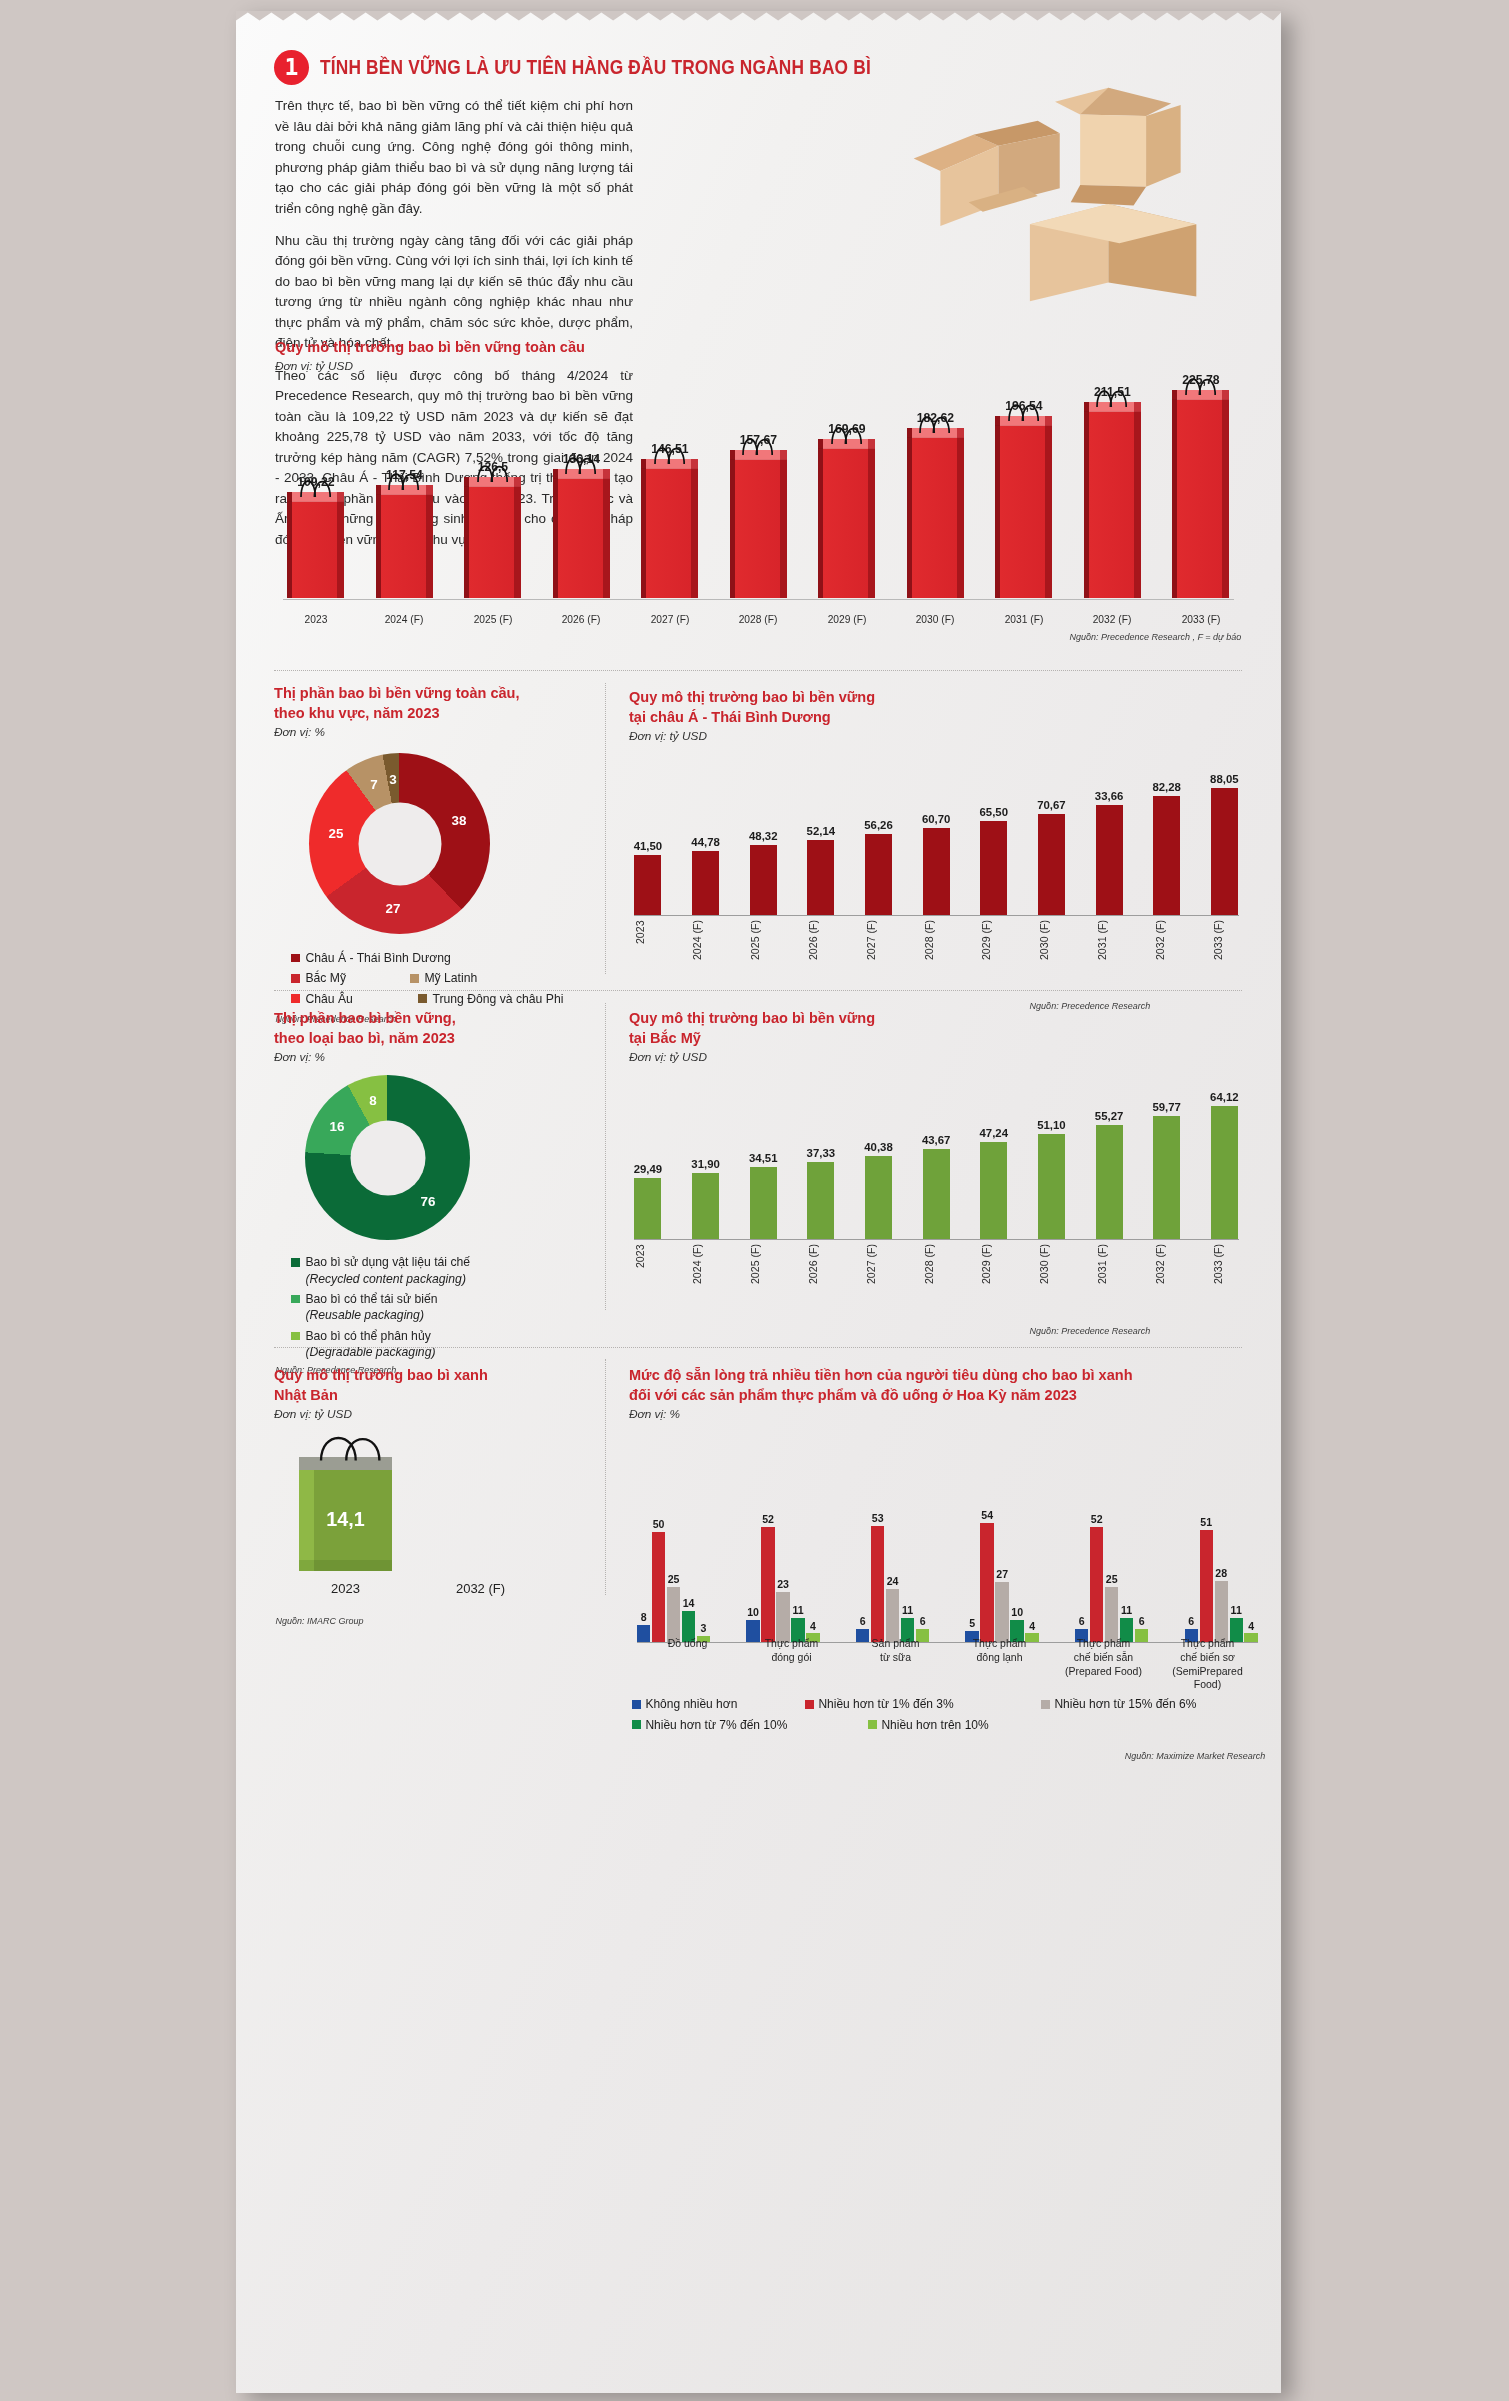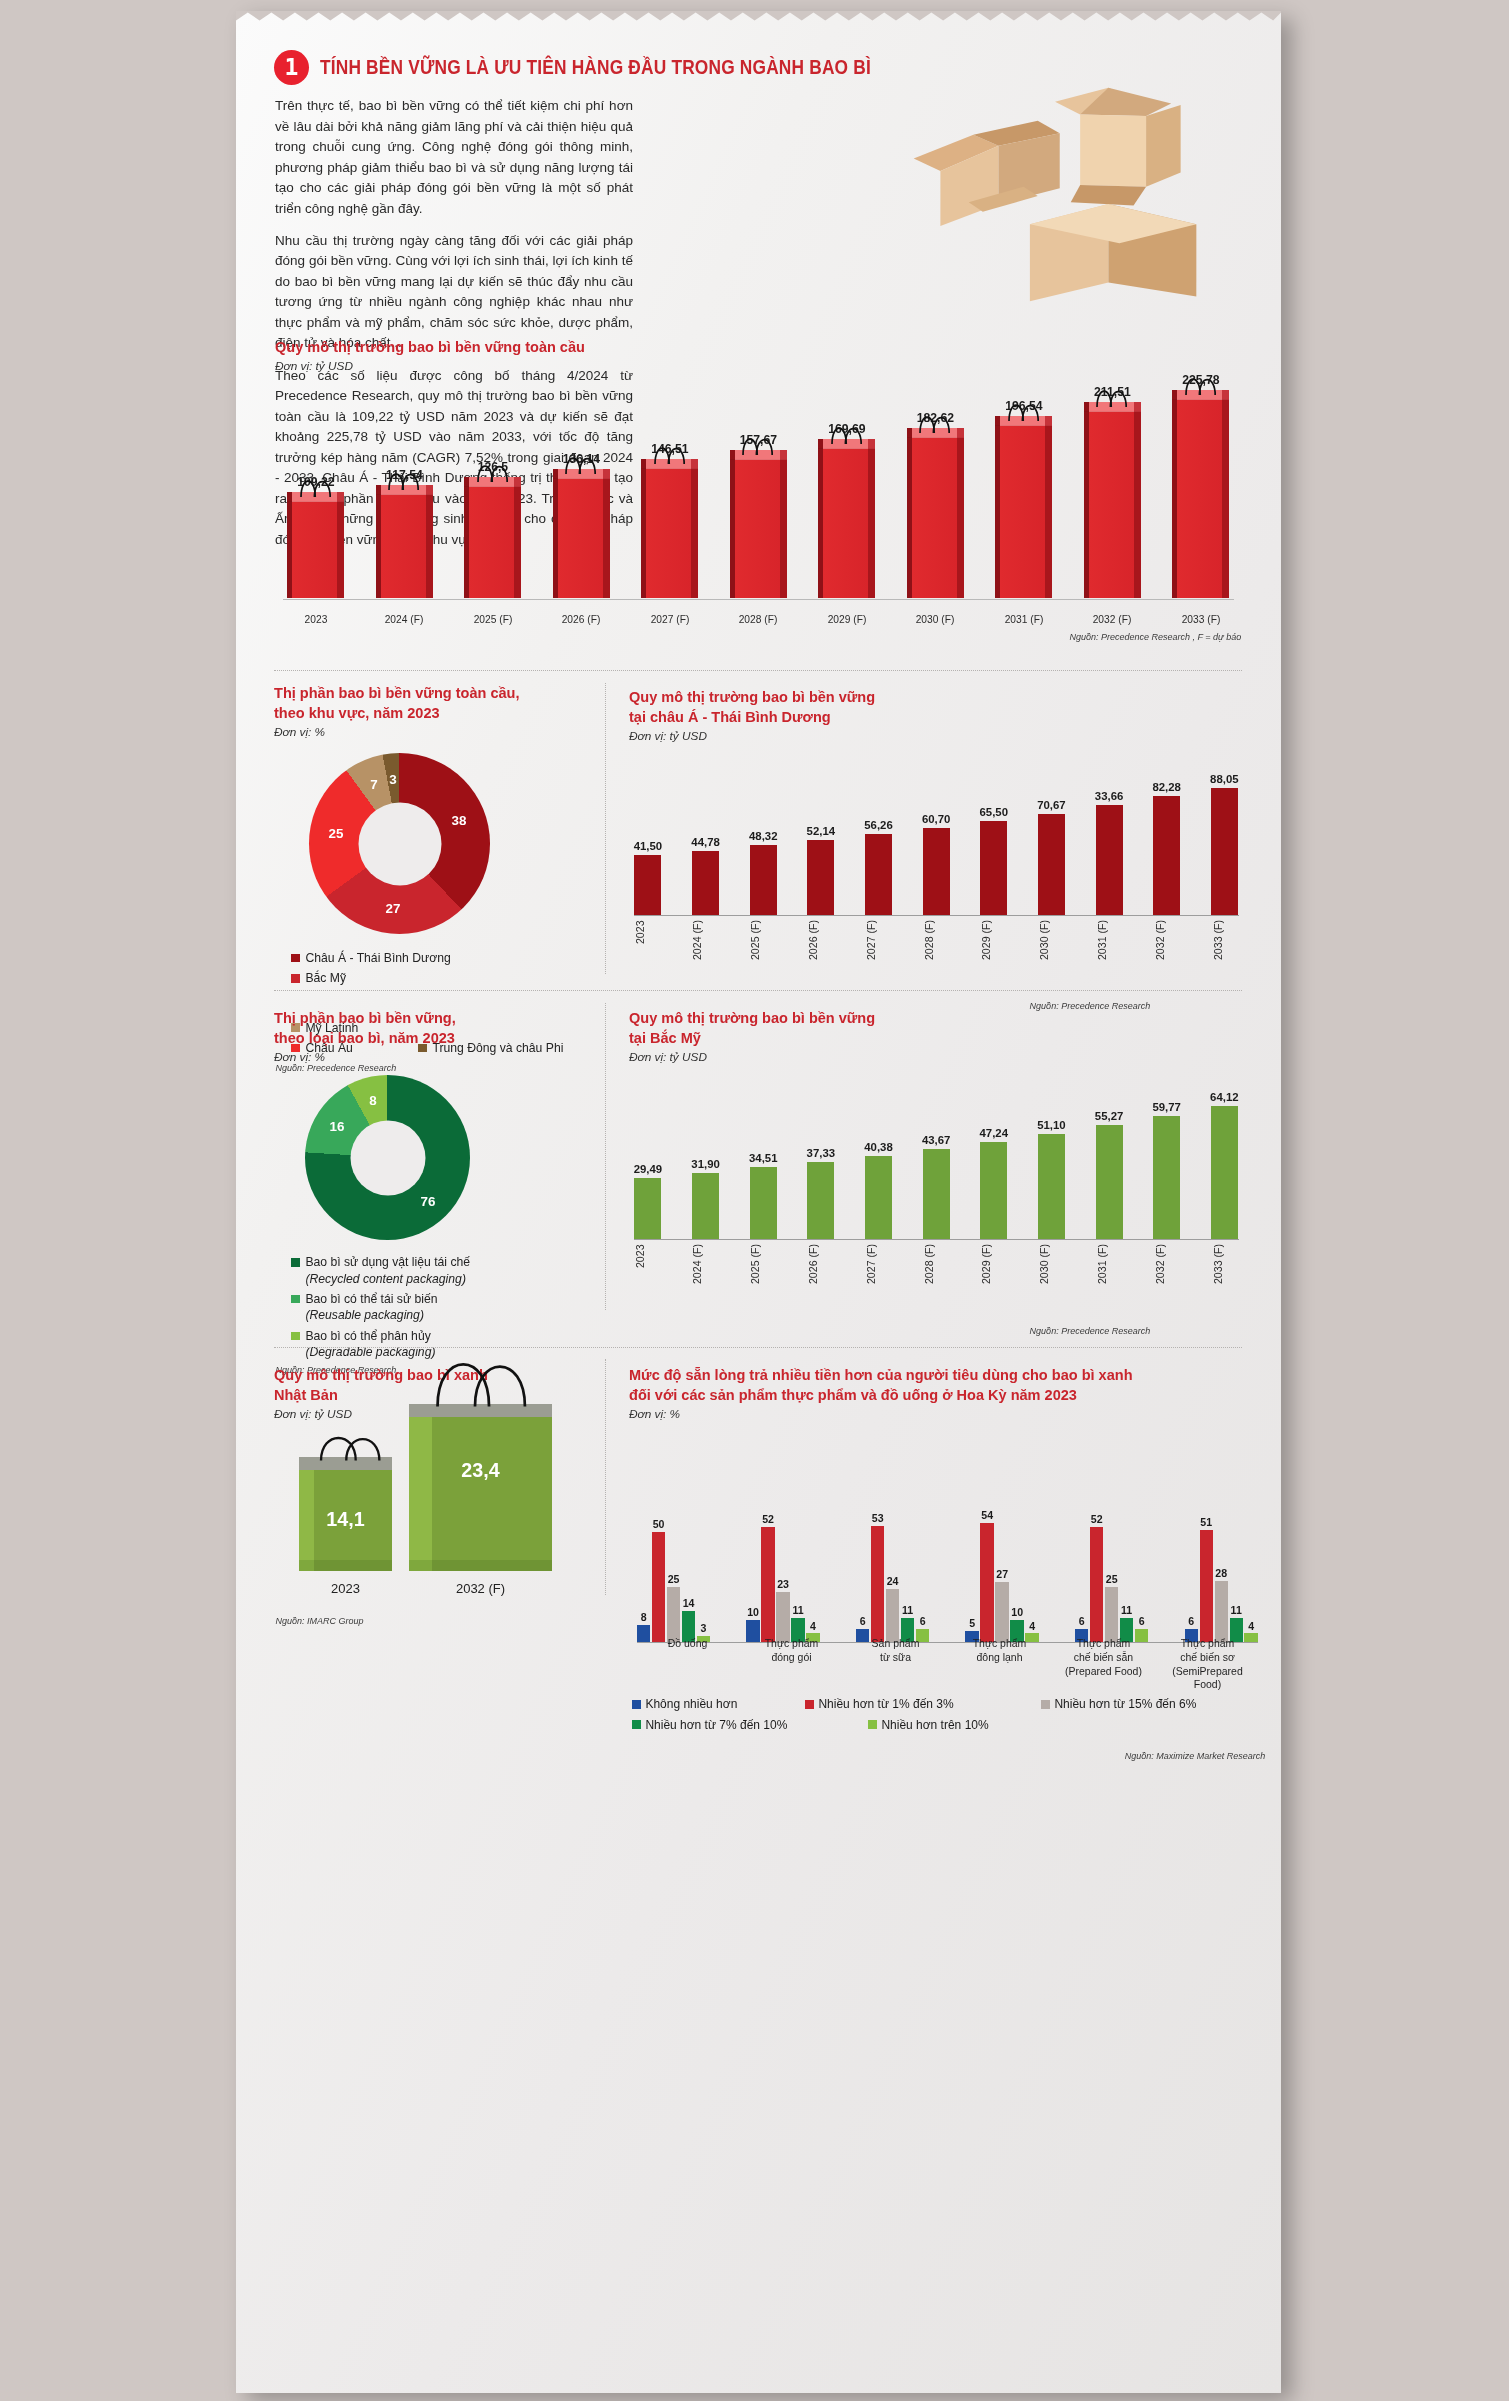--- a/index.html
+++ b/index.html
@@ -375,21 +375,21 @@
           <div class="dlabel" style="left: 65px; top: 31px;">7</div>
           <div class="dlabel" style="left: 84px; top: 26px;">3</div>
         </div>
     </div>
 
     <div class="legend" style="margin:15.7px 0 0 17.3px;">
       <div class="row">
         <div class="sw" style="background:#9e1016"></div>
         <div>Châu Á - Thái Bình Dương</div>
       </div>
-      <div style="display:flex;gap:29px;flex-direction:column;">
+      <div style="display:flex;gap:11px;">
         <div class="row" style="width:108px">
           <div class="sw" style="background:#c9252d"></div>
           <div>Bắc Mỹ</div>
         </div>
         <div class="row">
           <div class="sw" style="background:#b79266"></div>
           <div>Mỹ Latinh</div>
         </div>
       </div>
       <div style="display:flex;gap:19px;">
@@ -600,30 +600,20 @@
         <path d="M14,50 C14,12 58,12 58,50" fill="none" stroke="#111" stroke-width="3"></path>
         <path d="M46,50 C46,14 88,14 88,50" fill="none" stroke="#111" stroke-width="3"></path>
       </svg>
       <div class="gtop"></div>
       <div class="gbody" style="height:101px;position:relative;">
         <div class="jval" style="top:38px;">14,1</div>
       </div>
     </div>
     <div class="jxlab" style="left:25px;bottom:12.6px;width:93px;">2023</div>
 
-    <div class="jbag" style="left:135px;bottom:38px;width:143px;">
-      <svg width="143" height="64" viewBox="0 0 182 82" style="position:absolute;top:-60px;left:14px;">
-        <path d="M18,80 C18,8 84,8 84,80" fill="none" stroke="#111" stroke-width="3.5"></path>
-        <path d="M66,80 C66,12 130,12 130,80" fill="none" stroke="#111" stroke-width="3.5"></path>
-      </svg>
-      <div class="gtop"></div>
-      <div class="gbody" style="height:154px;position:relative;">
-        <div class="jval" style="top:42px;">23,4</div>
-      </div>
-    </div>
     <div class="jxlab" style="left:135px;bottom:12.6px;width:143px;">2032 (F)</div>
 
     <div class="src" style="position:absolute;left:1.6px;bottom:-17.3px;text-align:left;">Nguồn: IMARC Group</div>
   </div>
 
   <div id="grouped" style="left:393px;top:1354px;">
     <div class="sec-title">Mức độ sẵn lòng trả nhiều tiền hơn của người tiêu dùng cho bao bì xanh</div>
     <div class="sec-title">đối với các sản phẩm thực phẩm và đồ uống ở Hoa Kỳ năm 2023</div>
     <div class="sec-unit">Đơn vị: %</div>
 

